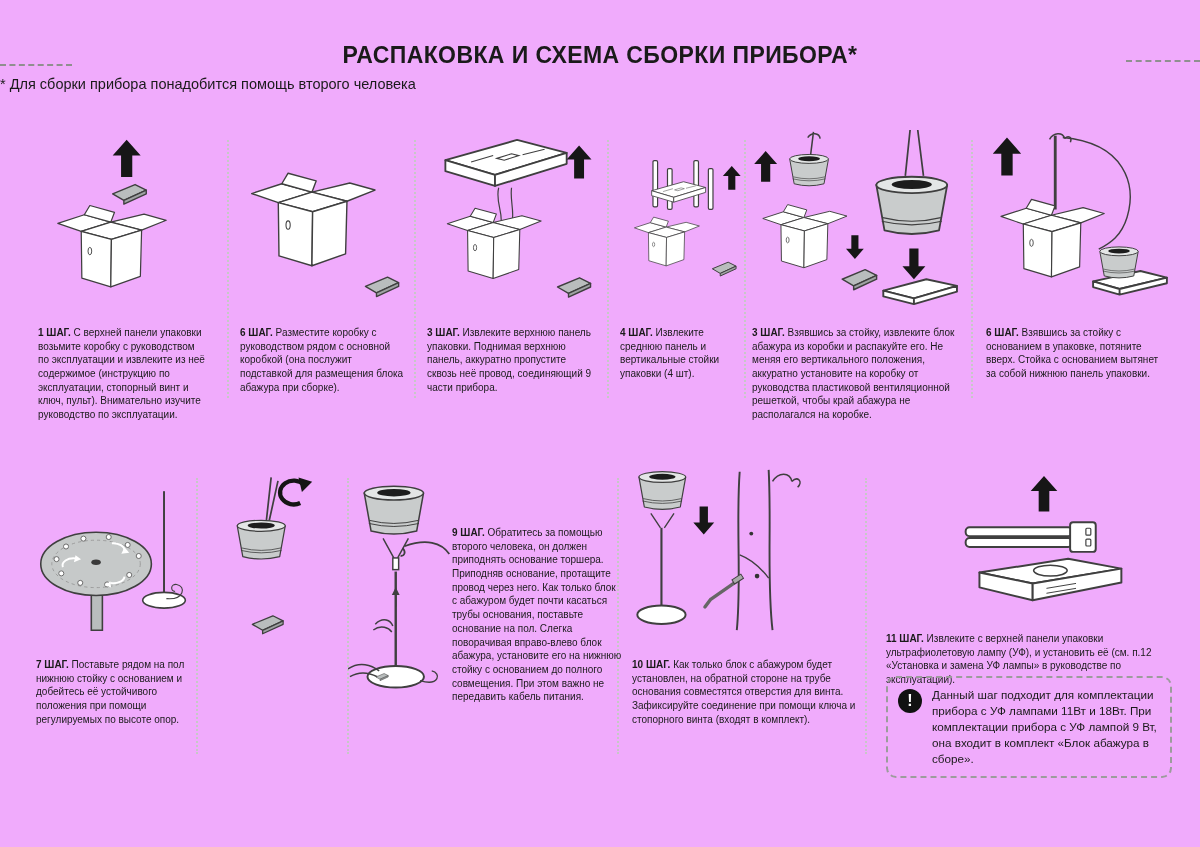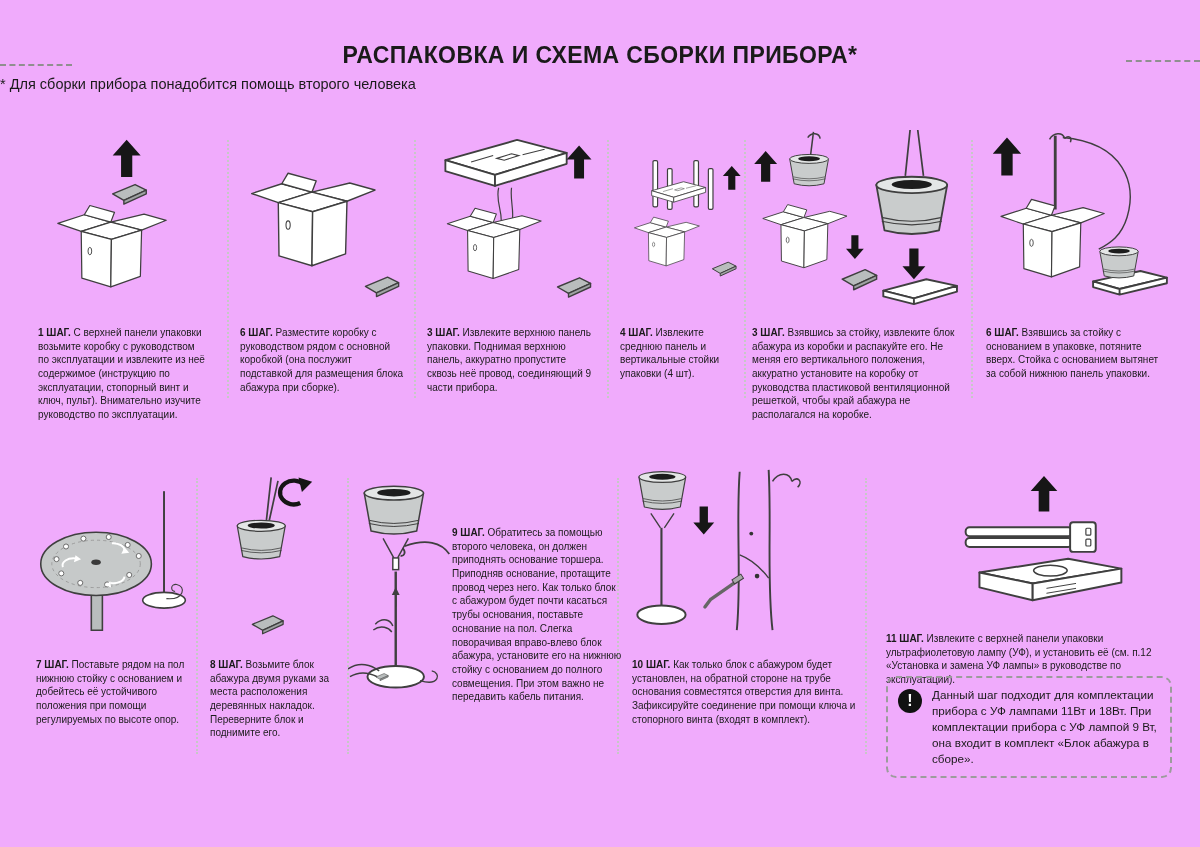--- a/index.html
+++ b/index.html
@@ -225,24 +225,20 @@
   <div class="step" style="left:210px;top:472px;width:130px">
     <div class="illo" style="height:166px">
       <svg width="122" height="164" viewBox="0 0 125 192">
         <path d="M58 4 L52 58 M66 8 L55 58" fill="none" stroke="#3f3f3f" stroke-width="2"></path>
         <use href="#shade" transform="translate(14,52) scale(0.72)"></use>
         <path d="M92 34 a16 14 0 1 1 4 -22" fill="none" stroke="#151515" stroke-width="5"></path>
         <polygon points="90,4 106,9 94,21" fill="#151515"></polygon>
         <use href="#flatpack" transform="translate(34,164)"></use>
       </svg>
     </div>
-    <p class="cap">
-      <b>8 ШАГ.</b>
-      <span>Возьмите блок абажура двумя руками за места расположения деревянных накладок. Переверните блок и поднимите его.</span>
-    </p>
   </div>
 
   <div class="abs" style="left:348px;top:482px">
     <svg width="112" height="222" viewBox="0 0 115 228">
       <use href="#shade" transform="translate(12,2) scale(0.78)"></use>
       <path d="M36 58 L47 78 M62 58 L51 78" fill="none" stroke="#3f3f3f" stroke-width="1.5"></path>
       <rect x="46" y="78" width="6" height="12" fill="#fff" stroke="#3f3f3f" stroke-width="1.5"></rect>
       <path d="M58 66 C80 58 96 62 104 74 M56 68 C60 72 58 76 54 76" fill="none" stroke="#3f3f3f" stroke-width="1.8"></path>
       <path d="M49 92 L49 194" stroke="#3f3f3f" stroke-width="2.5"></path>
       <path d="M49 128 L49 114" stroke="#3f3f3f" stroke-width="1.5"></path>

